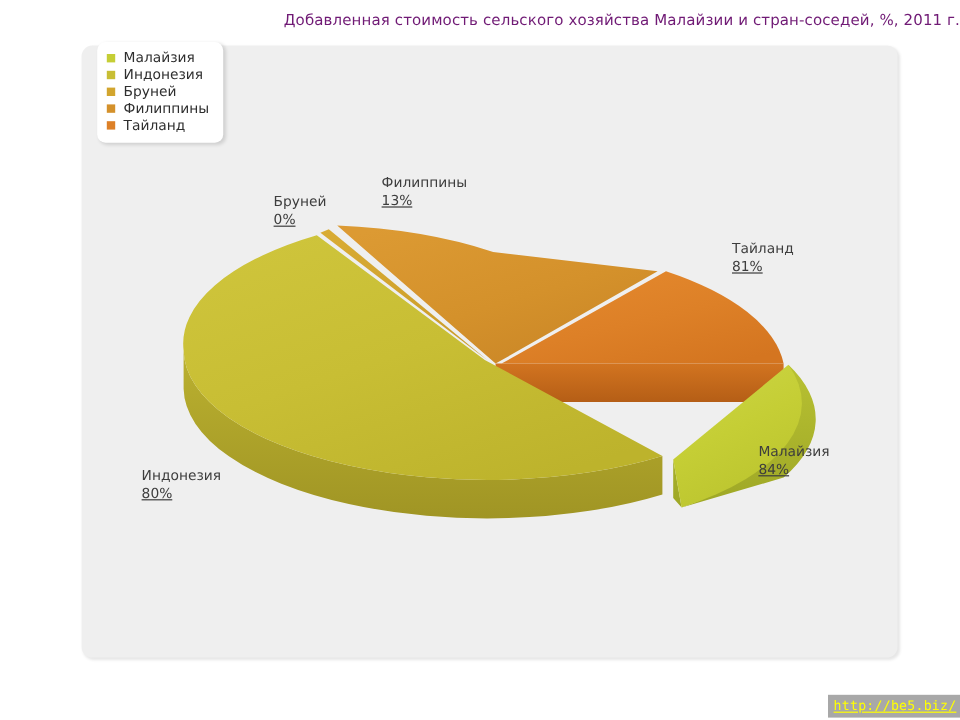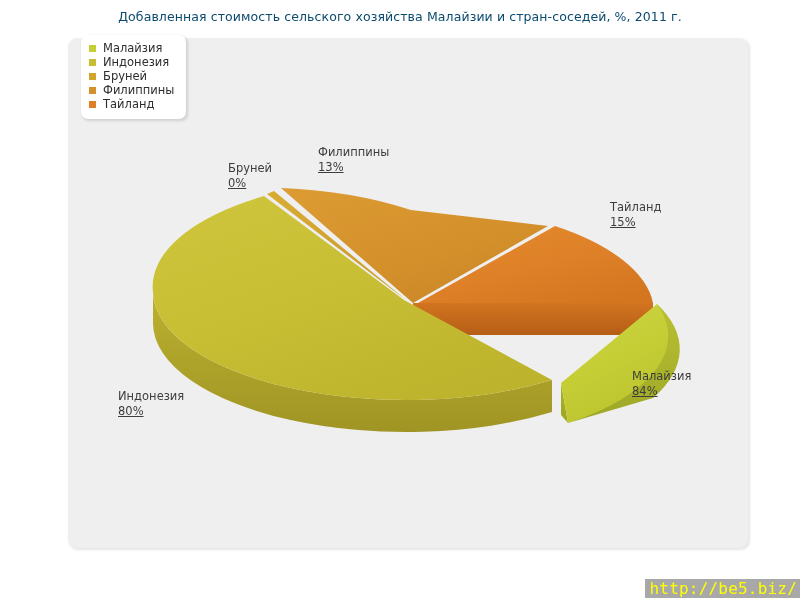--- a/index.html
+++ b/index.html
@@ -14,23 +14,23 @@
     overflow: hidden;
     font-family: "DejaVu Sans", sans-serif;
   }
 
   
   .chart-title {
     position: absolute;
     top: 9px;
     left: 0;
     width: 800px;
-    text-align: center;
+    text-align: right;
     font-size: 12.5px;
-    color: #0c4a6e;
+    color: #701a75;
     letter-spacing: 0.1px;
     white-space: nowrap;
   }
 
   
   .chart-panel {
     position: absolute;
     left: 68px;
     top: 38px;
     width: 680px;
@@ -101,25 +101,26 @@
   .lbl-philippines { left: 318px; top: 145px; }
 
   
   .watermark {
     position: absolute;
     right: 0;
     bottom: 2px;
     background: #a8a8a8;
     color: #ffff00;
     font-family: "DejaVu Sans Mono", monospace;
-    font-size: 16px;
+    font-size: 11px;
     line-height: 17px;
     padding: 1px 3px 1px 5px;
     letter-spacing: 0.2px;
     z-index: 40;
+    text-decoration: underline;
   }
 </style>
 </head>
 <body>
 
 <div class="chart-title">Добавленная стоимость сельского хозяйства Малайзии и стран-соседей, %, 2011 г.</div>
 
 <div class="chart-panel"></div>
 
 <div class="pie-stage">
@@ -243,21 +244,21 @@
     <span class="legend-label">Филиппины</span>
   </div>
   <div class="legend-item">
     <span class="legend-swatch" style="background:#dd8027"></span>
     <span class="legend-label">Тайланд</span>
   </div>
 </div>
 
 <div class="slice-label lbl-right lbl-thailand">
   <span>Тайланд</span>
-  <span class="pct">15%</span>
+  <span class="pct">81%</span>
 </div>
 
 <div class="slice-label lbl-right lbl-malaysia">
   <span>Малайзия</span>
   <span class="pct">84%</span>
 </div>
 
 <div class="slice-label lbl-left lbl-indonesia">
   <span>Индонезия</span>
   <span class="pct">80%</span>

